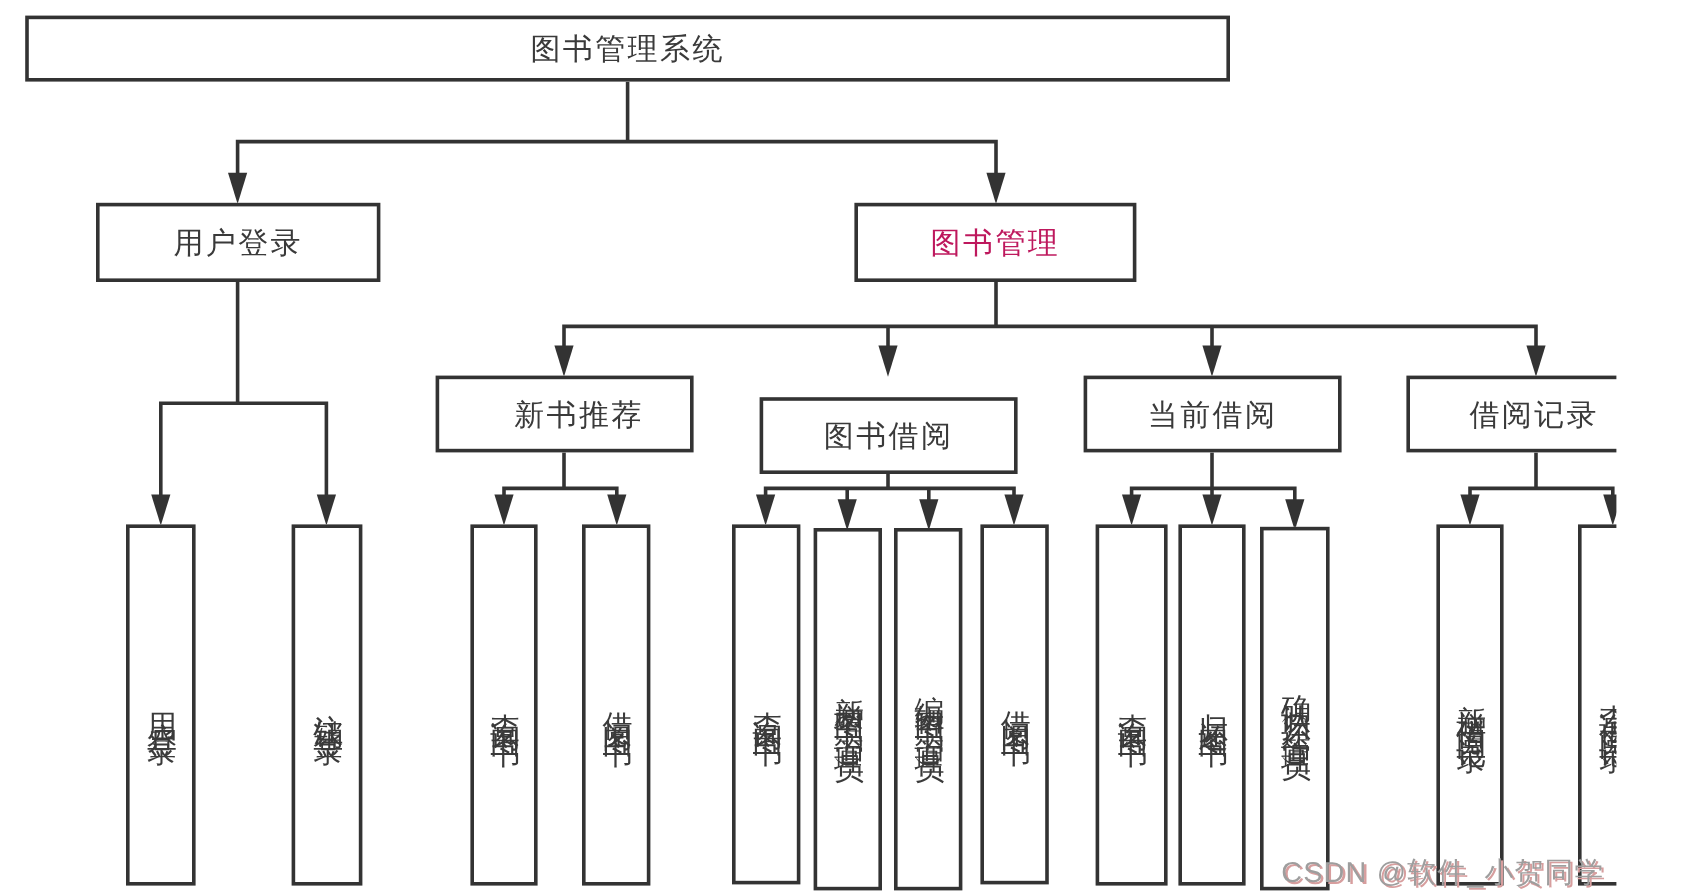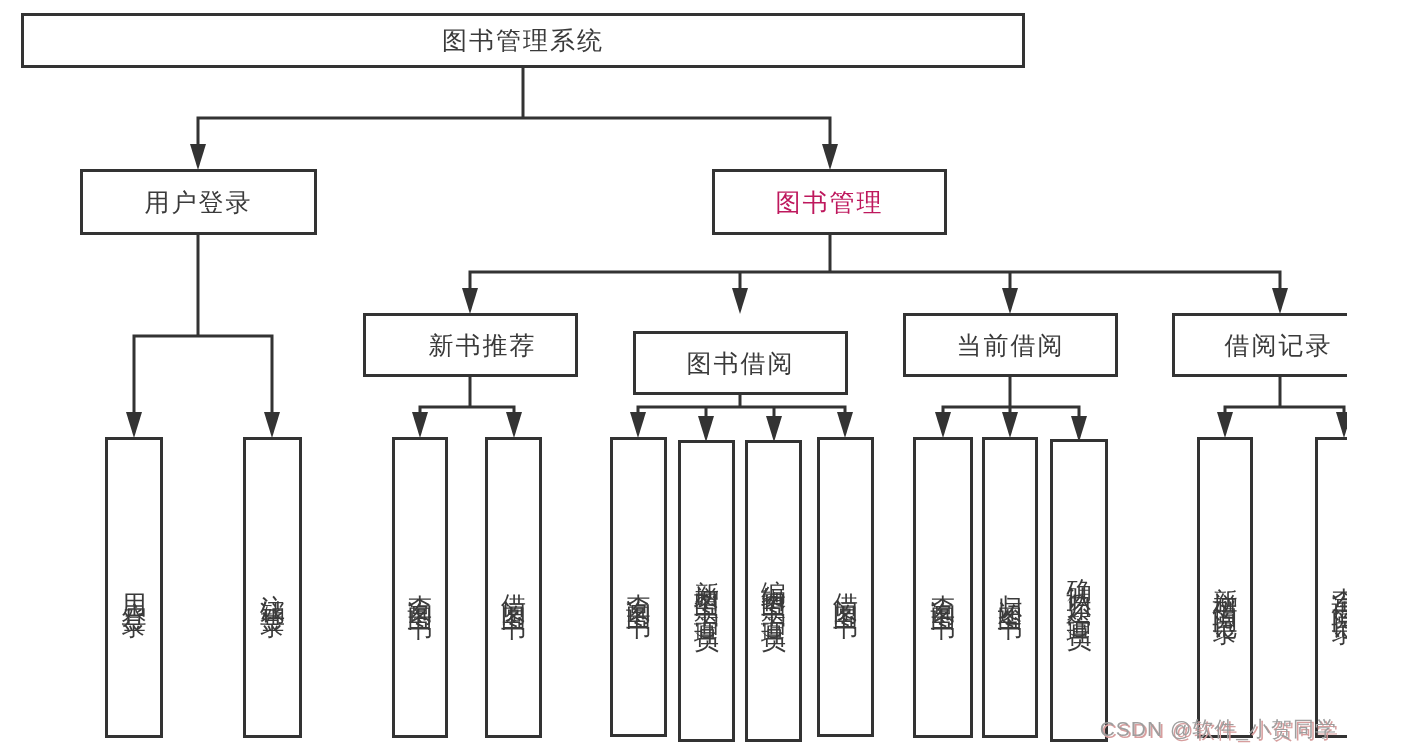--- a/index.html
+++ b/index.html
@@ -3,21 +3,21 @@
 <meta charset="utf-8">
 <style>
   html,body{margin:0;padding:0;background:#fff;}
   body{font-family:"Liberation Sans","DejaVu Sans",sans-serif;}
   .stage{position:relative;width:1347px;height:747px;background:#fff;overflow:hidden;}
   .connectors{position:absolute;left:0;top:0;z-index:1;}
   .node{position:absolute;box-sizing:border-box;background:#fff;border:3px solid #333333;
         display:flex;align-items:center;justify-content:center;z-index:2;
         color:#3a3a3a;font-size:25px;letter-spacing:2px;white-space:nowrap;}
   .leaf .lbl{writing-mode:vertical-rl;text-orientation:mixed;letter-spacing:7px;line-height:1;}
-  .watermark{position:absolute;right:10px;bottom:4px;z-index:3;font-size:21px;letter-spacing:1px;
+  .watermark{position:absolute;right:10px;bottom:4px;z-index:3;font-size:24px;letter-spacing:1px;
         color:#9e9e9e;text-shadow:2px 2px 0 #d79e9e;white-space:nowrap;}
   
   #n-root{left:21px;top:13px;width:1004px;height:55px;}
   #n-user{left:80px;top:169px;width:237px;height:66px;}
   #n-mgmt{left:712px;top:169px;width:235px;height:66px;}
   #n-newbooks{left:363px;top:313px;width:215px;height:64px;}
   #n-borrow{left:633px;top:331px;width:215px;height:64px;}
   #n-current{left:903px;top:313px;width:215px;height:64px;}
   #n-records{left:1172px;top:313px;width:213px;height:64px;}
   #l-user{left:105px;top:437px;width:58px;height:301px;}

